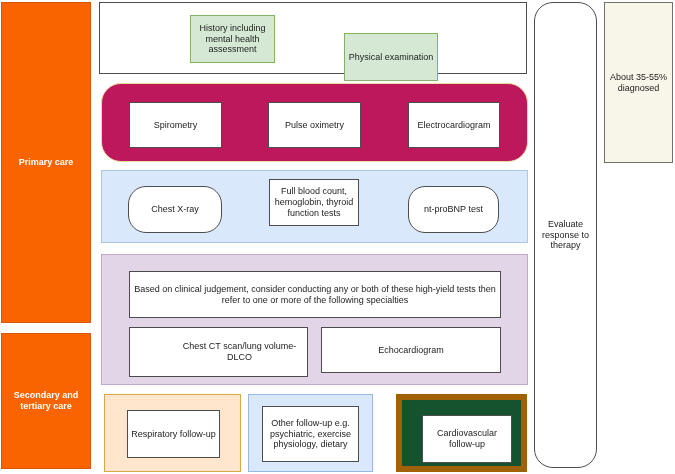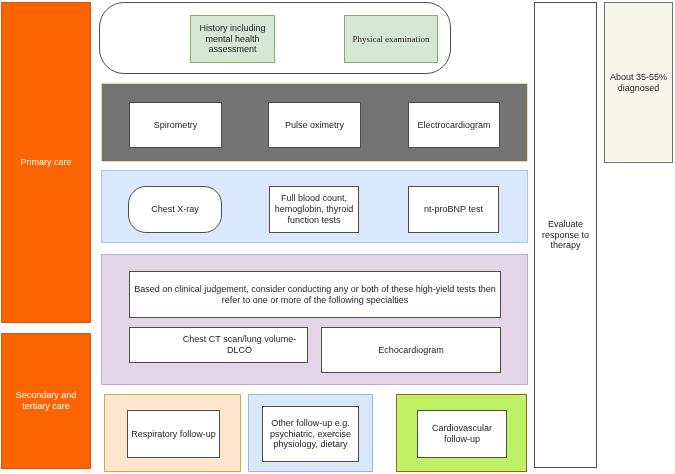--- a/index.html
+++ b/index.html
@@ -14,32 +14,32 @@
   }
   .abs{position:absolute;box-sizing:border-box;}
   .center{
     display:flex;align-items:center;justify-content:center;
     text-align:center;line-height:1.2;
   }
   
   .side-block{
     background:#FA6400;
     border:1px solid #d8560a;
-    color:#ffffff;font-weight:normal;
+    color:#ffffff;font-weight:bold;
   }
   
   .band{border:1px solid transparent;}
   .band-white{background:#ffffff;border-color:#4d4d4d;}
-  .band-yellow{background:#737373;border-color:#eadc9e;}
+  .band-yellow{background:#be185d;border-color:#eadc9e;border-radius:20px;}
   .band-blue{background:#DAE8FC;border-color:#aac6e8;}
   .band-purple{background:#E1D5E7;border-color:#bda9cc;}
   
   .outer-peach{background:#FFE6CC;border:1px solid #d9a748;}
   .outer-blue{background:#DAE8FC;border:1px solid #96b9e2;}
-  .outer-pink{background:#bef264;border:1px solid #a16207;}
+  .outer-pink{background:#14532d;border:6px solid #a16207;}
   
   .node{
     background:#ffffff;border:1px solid #4d4d4d;
     padding:2px 3px;
   }
   .node-green{background:#D5E8D4;border:1px solid #82B366;}
   
   .col-white{background:#ffffff;border:1px solid #4d4d4d;}
   .col-cream{background:#F8F5E9;border:1px solid #707070;}
 </style>
@@ -48,58 +48,58 @@
 
 <div class="canvas">
 
   <div class="abs side-block center" style="left:1px;top:2px;width:90px;height:321px;">
     <span>Primary care</span>
   </div>
   <div class="abs side-block center" style="left:1px;top:333px;width:90px;height:136px;padding:0 6px;">
     <span>Secondary and tertiary care</span>
   </div>
 
-  <div class="abs band band-white" style="left:99px;top:2px;width:352px;height:72px;border-radius:25px;">
+  <div class="abs band band-white" style="left:99px;top:2px;width:428px;height:72px;">
     <div class="abs node node-green center" style="left:90px;top:12px;width:85px;height:48px;">
       <span>History including mental health assessment</span>
     </div>
-    <div class="abs node node-green center" style="left:244px;top:12px;width:94px;height:48px;font-family:Liberation Serif, serif;">
+    <div class="abs node node-green center" style="left:244px;top:30px;width:94px;height:48px;">
       <span>Physical examination</span>
     </div>
   </div>
 
   <div class="abs band band-yellow" style="left:101px;top:83px;width:427px;height:79px;">
     <div class="abs node center" style="left:27px;top:18px;width:93px;height:46px;">
       <span>Spirometry</span>
     </div>
     <div class="abs node center" style="left:166px;top:18px;width:93px;height:46px;">
       <span>Pulse oximetry</span>
     </div>
     <div class="abs node center" style="left:306px;top:18px;width:92px;height:46px;text-align:right;">
       <span>Electrocardiogram</span>
     </div>
   </div>
 
   <div class="abs band band-blue" style="left:101px;top:170px;width:427px;height:73px;">
     <div class="abs node center" style="left:26px;top:15px;width:94px;height:47px;border-radius:18px;">
       <span>Chest X-ray</span>
     </div>
-    <div class="abs node center" style="left:167px;top:15px;width:90px;height:47px;">
+    <div class="abs node center" style="left:167px;top:8px;width:90px;height:47px;">
       <span>Full blood count, hemoglobin, thyroid function tests</span>
     </div>
-    <div class="abs node center" style="left:306px;top:15px;width:91px;height:47px;">
+    <div class="abs node center" style="left:306px;top:15px;width:91px;height:47px;border-radius:17px;">
       <span>nt-proBNP test</span>
     </div>
   </div>
 
   <div class="abs band band-purple" style="left:101px;top:254px;width:427px;height:131px;">
     <div class="abs node center" style="left:27px;top:16px;width:372px;height:47px;">
       <span>Based on clinical judgement, consider conducting any or both of these high-yield tests then refer to one or more of the following specialties</span>
     </div>
-    <div class="abs node center" style="left:27px;top:72px;width:179px;height:36px;padding-left:45px;">
+    <div class="abs node center" style="left:27px;top:72px;width:179px;height:50px;padding-left:45px;">
       <span>Chest CT scan/lung volume-DLCO</span>
     </div>
     <div class="abs node center" style="left:219px;top:72px;width:180px;height:46px;">
       <span>Echocardiogram</span>
     </div>
   </div>
 
   <div class="abs outer-peach" style="left:104px;top:394px;width:137px;height:78px;">
     <div class="abs node center" style="left:22px;top:15px;width:93px;height:48px;">
       <span>Respiratory follow-up</span>
@@ -109,21 +109,21 @@
     <div class="abs node center" style="left:13px;top:11px;width:97px;height:56px;">
       <span>Other follow-up e.g. psychiatric, exercise physiology, dietary</span>
     </div>
   </div>
   <div class="abs outer-pink" style="left:396px;top:394px;width:131px;height:78px;">
     <div class="abs node center" style="left:20px;top:15px;width:90px;height:48px;">
       <span>Cardiovascular follow-up</span>
     </div>
   </div>
 
-  <div class="abs col-white center" style="left:534px;top:2px;width:63px;height:466px;padding:0 3px;">
+  <div class="abs col-white center" style="left:534px;top:2px;width:63px;height:466px;padding:0 3px;border-radius:19px;">
     <span>Evaluate response to therapy</span>
   </div>
 
   <div class="abs col-cream center" style="left:604px;top:2px;width:69px;height:161px;padding:0 4px;">
     <span>About 35-55% diagnosed</span>
   </div>
 
 </div>
 
 </body></html>

